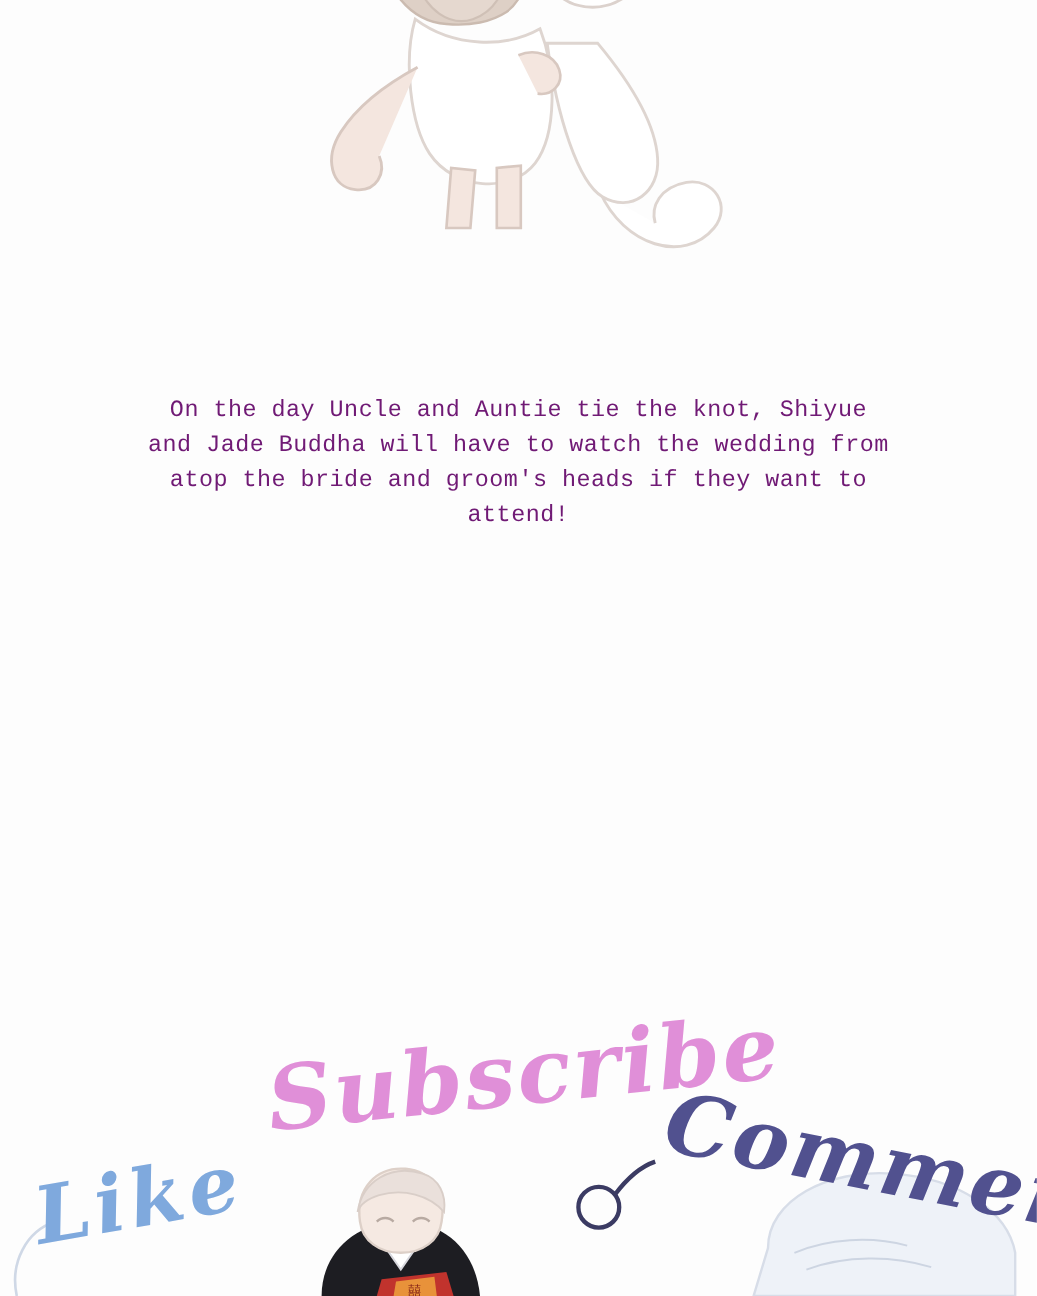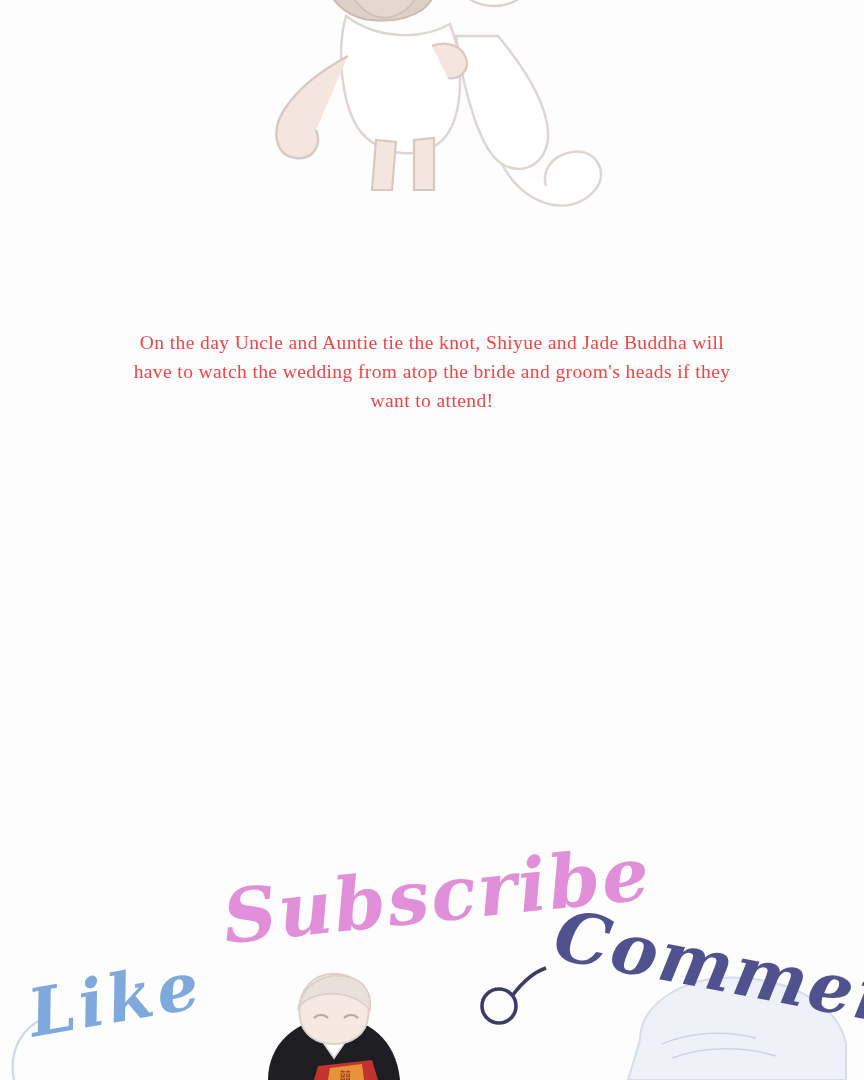--- a/index.html
+++ b/index.html
@@ -30,22 +30,22 @@
     height: 380px;
   }
 
   
   .caption {
     position: absolute;
     left: 120px;
     top: 328px;
     width: 624px;
     text-align: center;
-    color: #ef4444;
-    font-family: Liberation Serif, serif;
+    color: #701a75;
+    font-family: Liberation Mono, monospace;
     font-size: 19.5px;
     line-height: 29px;
     letter-spacing: 0.4px;
   }
 
   
   .cta {
     position: absolute;
     font-family: "DejaVu Serif", serif;
     font-style: italic;

